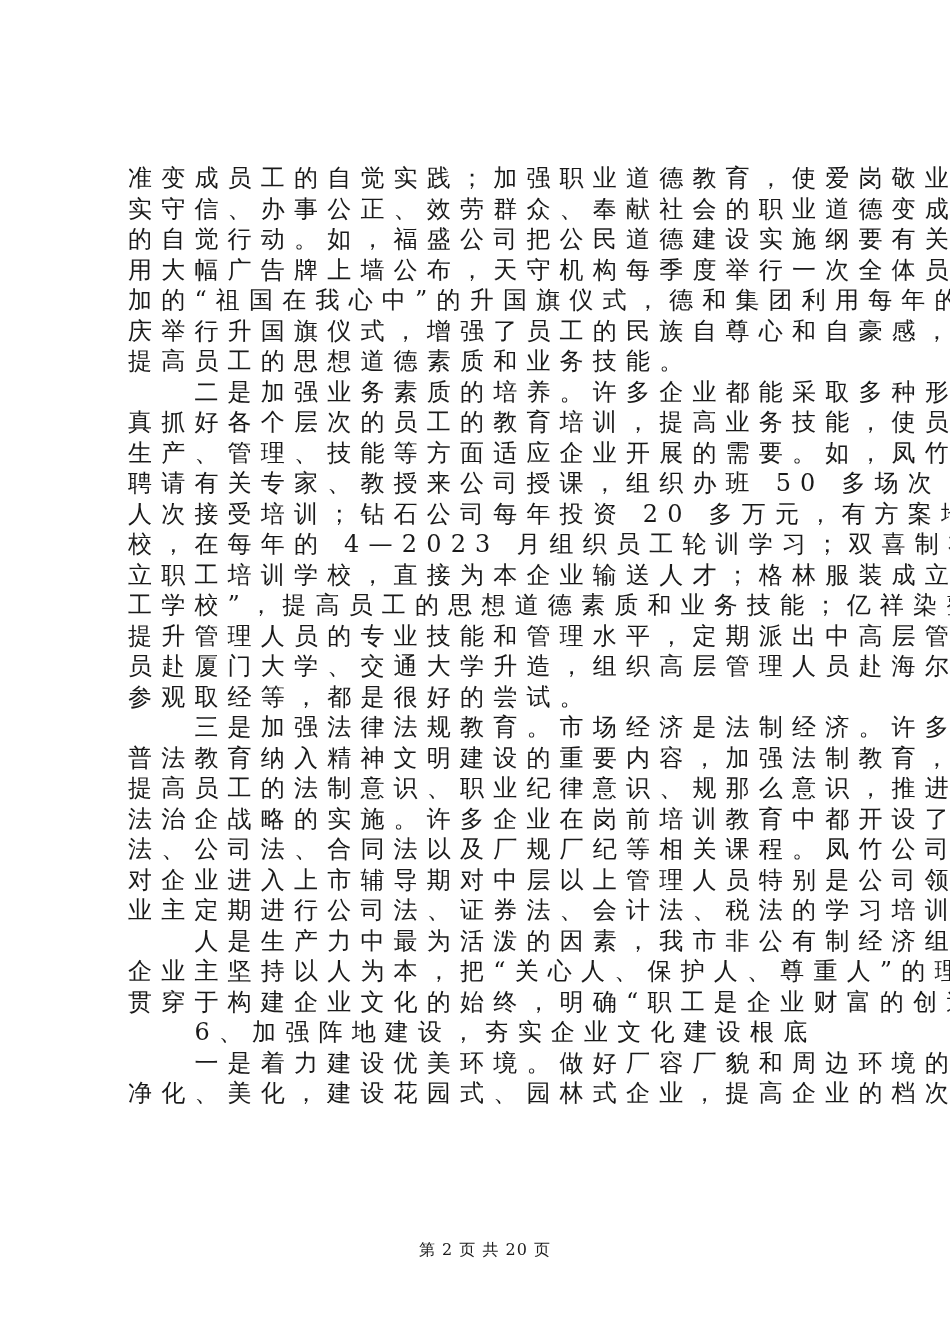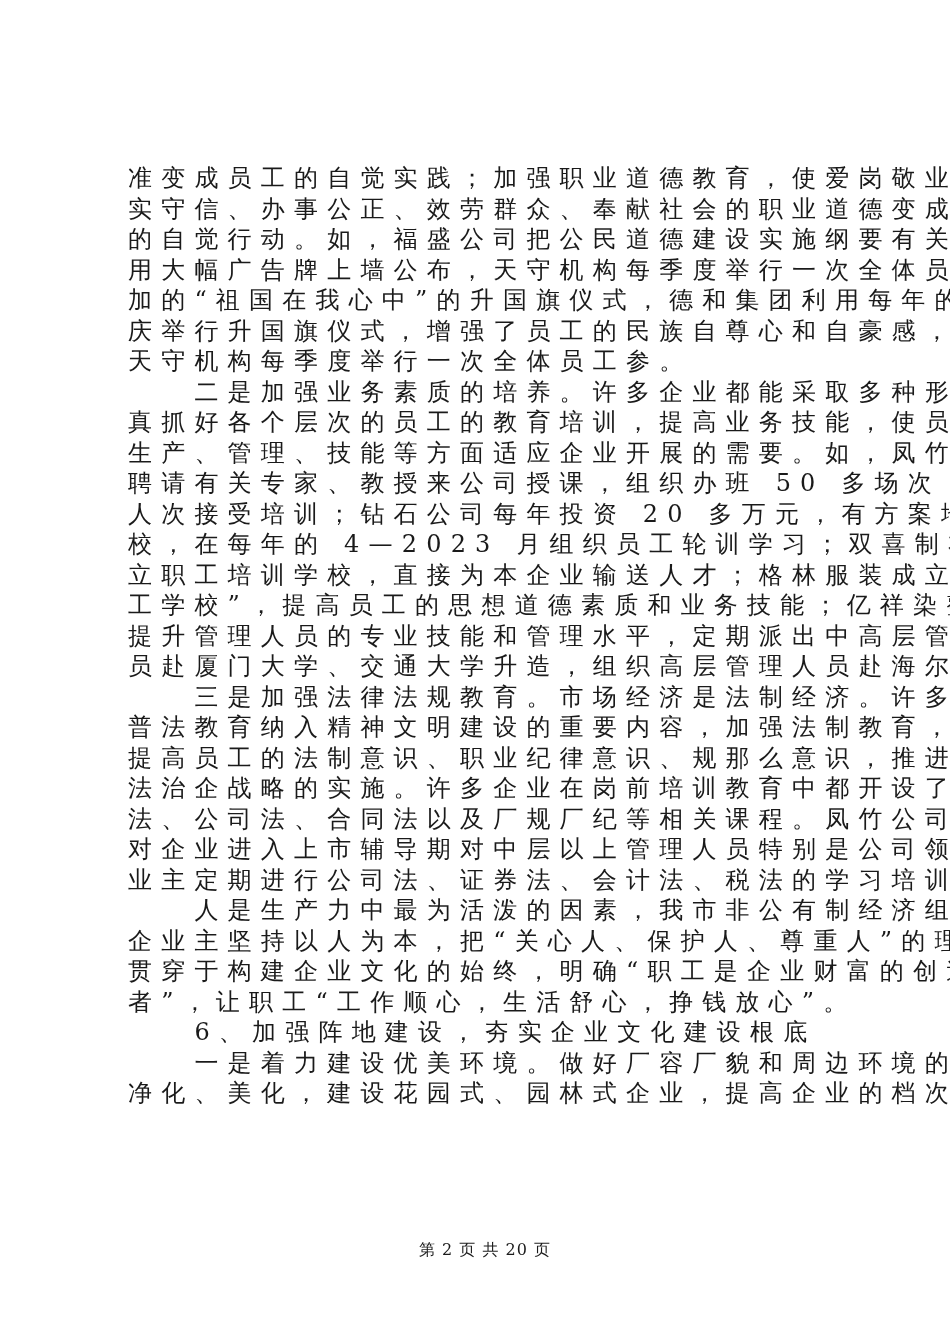--- a/index.html
+++ b/index.html
@@ -52,41 +52,41 @@
 <body>
 
 <div class="page">
   <div class="body-text">
     <div class="line">准变成员工的自觉实践；加强职业道德教育，使爱岗敬业、老</div>
     <div class="line">实守信、办事公正、效劳群众、奉献社会的职业道德变成员工</div>
     <div class="line">的自觉行动。如，福盛公司把公民道德建设实施纲要有关内容</div>
     <div class="line">用大幅广告牌上墙公布，天守机构每季度举行一次全体员工参</div>
     <div class="line">加的“祖国在我心中”的升国旗仪式，德和集团利用每年的国</div>
     <div class="line">庆举行升国旗仪式，增强了员工的民族自尊心和自豪感，激发</div>
-    <div class="line">天守机构每季度举行一次全体员工参。</div>
+    <div class="line">提高员工的思想道德素质和业务技能。</div>
     <div class="line">　　二是加强业务素质的培养。许多企业都能采取多种形式，认</div>
     <div class="line">真抓好各个层次的员工的教育培训，提高业务技能，使员工在</div>
     <div class="line">生产、管理、技能等方面适应企业开展的需要。如，凤竹公司</div>
     <div class="line">聘请有关专家、教授来公司授课，组织办班 50 多场次，2022 多</div>
     <div class="line">人次接受培训；钻石公司每年投资 20 多万元，有方案地开办夜</div>
     <div class="line">校，在每年的 4—2023 月组织员工轮训学习；双喜制衣公司建</div>
     <div class="line">立职工培训学校，直接为本企业输送人才；格林服装成立“职</div>
     <div class="line">工学校”，提高员工的思想道德素质和业务技能；亿祥染整为</div>
     <div class="line">提升管理人员的专业技能和管理水平，定期派出中高层管理人</div>
     <div class="line">员赴厦门大学、交通大学升造，组织高层管理人员赴海尔集团</div>
+    <div class="line">参观取经等，都是很好的尝试。</div>
     <div class="line">　　三是加强法律法规教育。市场经济是法制经济。许多企业把</div>
     <div class="line">普法教育纳入精神文明建设的重要内容，加强法制教育，不断</div>
     <div class="line">提高员工的法制意识、职业纪律意识、规那么意识，推进了依</div>
     <div class="line">法治企战略的实施。许多企业在岗前培训教育中都开设了劳动</div>
     <div class="line">法、公司法、合同法以及厂规厂纪等相关课程。凤竹公司还针</div>
     <div class="line">对企业进入上市辅导期对中层以上管理人员特别是公司领导、</div>
     <div class="line">业主定期进行公司法、证券法、会计法、税法的学习培训。</div>
     <div class="line">　　人是生产力中最为活泼的因素，我市非公有制经济组织许多</div>
     <div class="line">企业主坚持以人为本，把“关心人、保护人、尊重人”的理念</div>
     <div class="line">贯穿于构建企业文化的始终，明确“职工是企业财富的创造</div>
-    <div class="line">者”，让职工“工作顺心，生活舒心，挣钱放心”。</div>
     <div class="line">　　6、加强阵地建设，夯实企业文化建设根底</div>
     <div class="line">　　一是着力建设优美环境。做好厂容厂貌和周边环境的绿化、</div>
     <div class="line">净化、美化，建设花园式、园林式企业，提高企业的档次和形</div>
   </div>
 
   <div class="footer">第 2 页  共 20 页</div>
 </div>
 
 </body></html>

